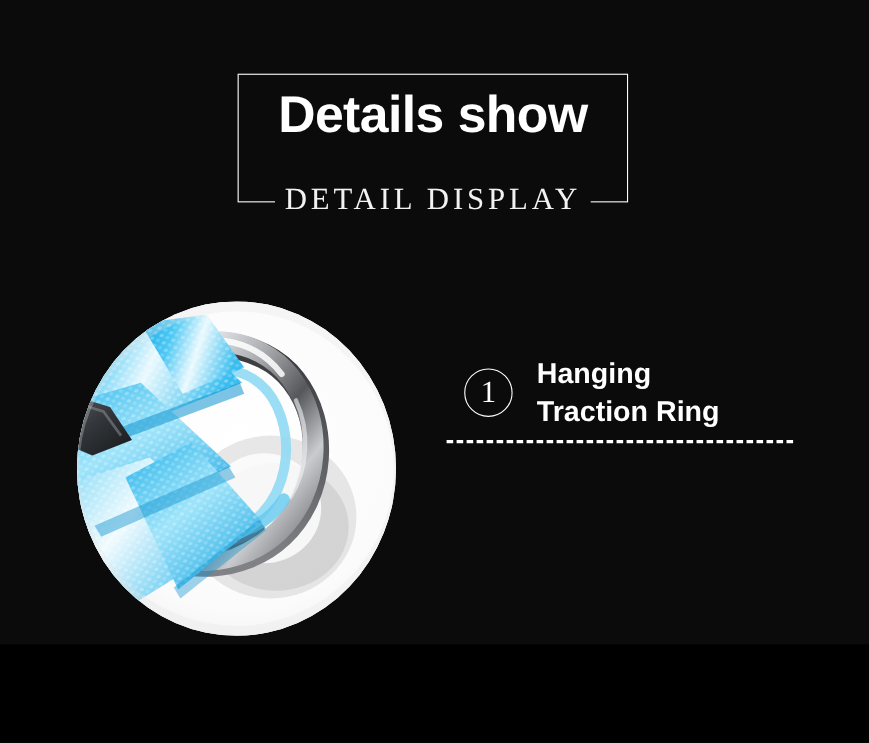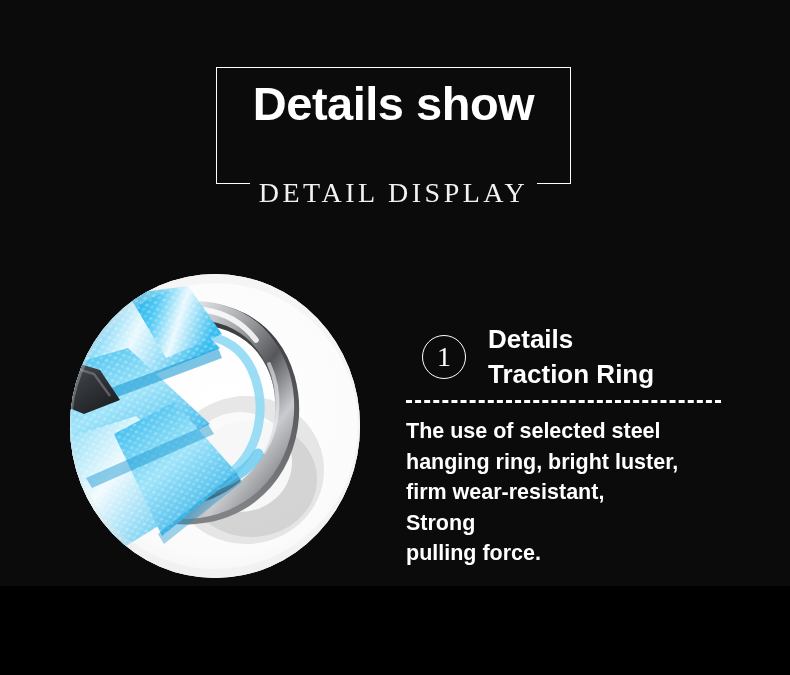--- a/index.html
+++ b/index.html
@@ -45,21 +45,20 @@
   
   .header-sub-wrap {
     position: absolute;
     left: 216px;
     top: 162px;
     width: 355px;
     display: flex;
     justify-content: center;
     align-items: center;
     pointer-events: none;
-    margin-top: 11px;
   }
   .header-sub {
     background: #0b0b0b;
     padding: 0 9px;
     color: #f2f2f2;
     font-family: "Liberation Serif", "DejaVu Serif", serif;
     font-size: 28px;
     letter-spacing: 3.5px;
     line-height: 1.45;
     white-space: nowrap;
@@ -248,30 +247,23 @@
         <circle cx="145" cy="152" r="150" fill="none" stroke="#e4e4e4" stroke-width="14" opacity="0.30"></circle>
       </g>
     </svg>
   </div>
 
   <div class="info-block">
 
     <div class="info-head">
       <div class="badge-number">1</div>
       <div class="head-lines">
-        <div>Details</div>
+        <div>Hanging</div>
         <div>Traction Ring</div>
       </div>
     </div>
 
     <div class="dashed-rule"></div>
 
-    <div class="info-body">
-      <span class="ln">The use of selected steel</span>
-      <span class="ln">hanging ring, bright luster,</span>
-      <span class="ln">firm wear-resistant,</span>
-      <span class="ln">Strong</span>
-      <span class="ln">pulling force.</span>
-    </div>
 
   </div>
 
 </div>
 
 </body></html>

